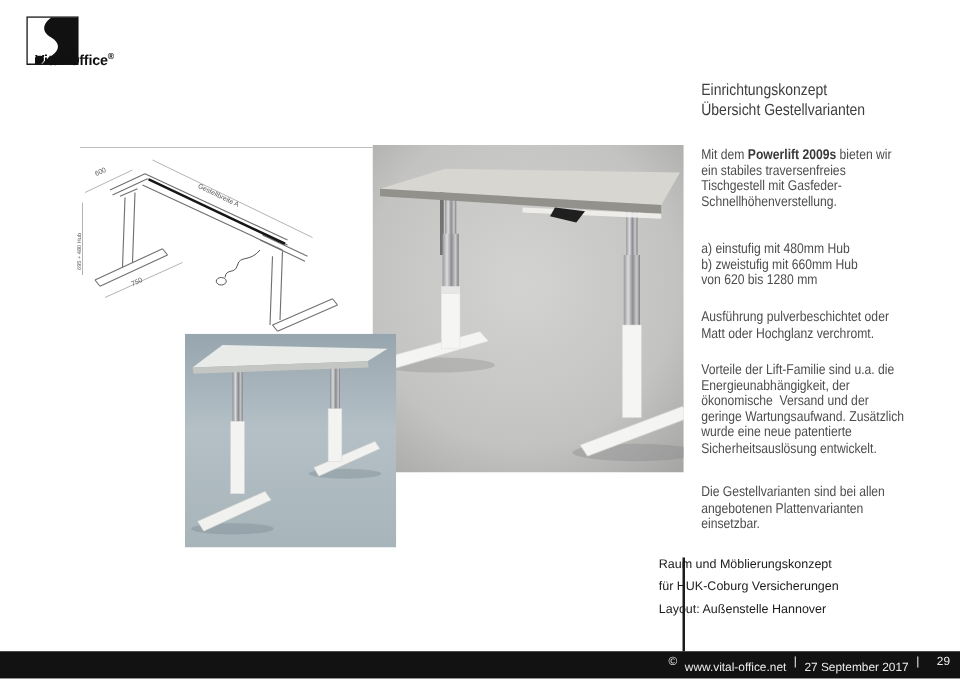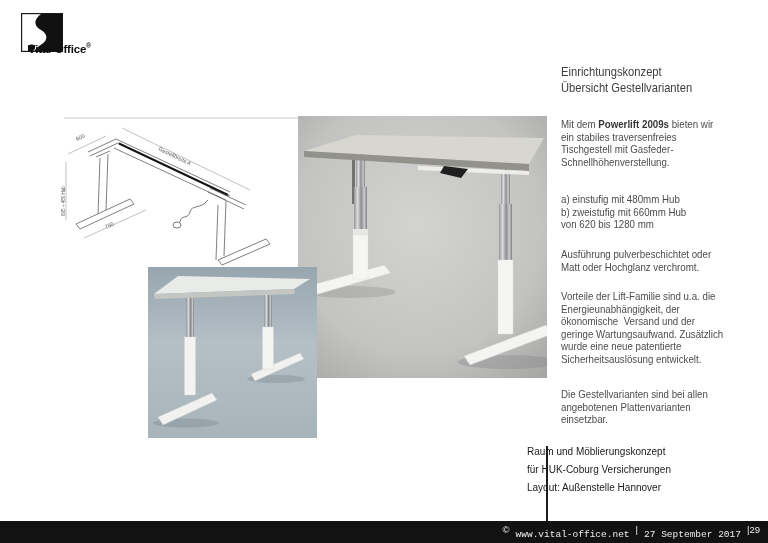--- a/index.html
+++ b/index.html
@@ -39,22 +39,22 @@
   }
   #vrule{position:absolute;left:546px;top:446px;width:2px;height:75px;background:#1c1c1c;}
   
   #footer{
     position:absolute;left:0;top:521px;width:768px;height:22px;background:#121212;
     box-sizing:border-box;display:flex;justify-content:flex-end;align-items:flex-start;
     padding:3px 8px 0 0;color:#ececec;font-size:9.5px;
     transform-origin:100% 0;
   }
   #footer span{display:inline-block;white-space:pre;}
-  .fgap{margin:5px 6px;font-family:Liberation Mono, monospace;}
-  .fgap2{margin-left:0;}
+  .fgap{margin:5px 6px;}
+  .fgap2{margin-left:14px;}
 </style>
 </head>
 <body>
 
 <div id="page">
 
   <svg id="logo" viewBox="0 0 42 39">
     <rect x="0.6" y="0.6" width="40.8" height="37.8" fill="#ffffff" stroke="#1a1a1a" stroke-width="1.2"></rect>
     <path d="M 20,1 C 12,7 13,13 20,17 C 27,21 27,27 21,31 C 17,34 14,36 13,38.4 L 41.4,38.4 L 41.4,1 Z" fill="#111111"></path>
     <path d="M 7,33 C 11,30 15,32 14,35.5 C 13.3,38 9,38.4 7,38.4 Z" fill="#111111"></path>

